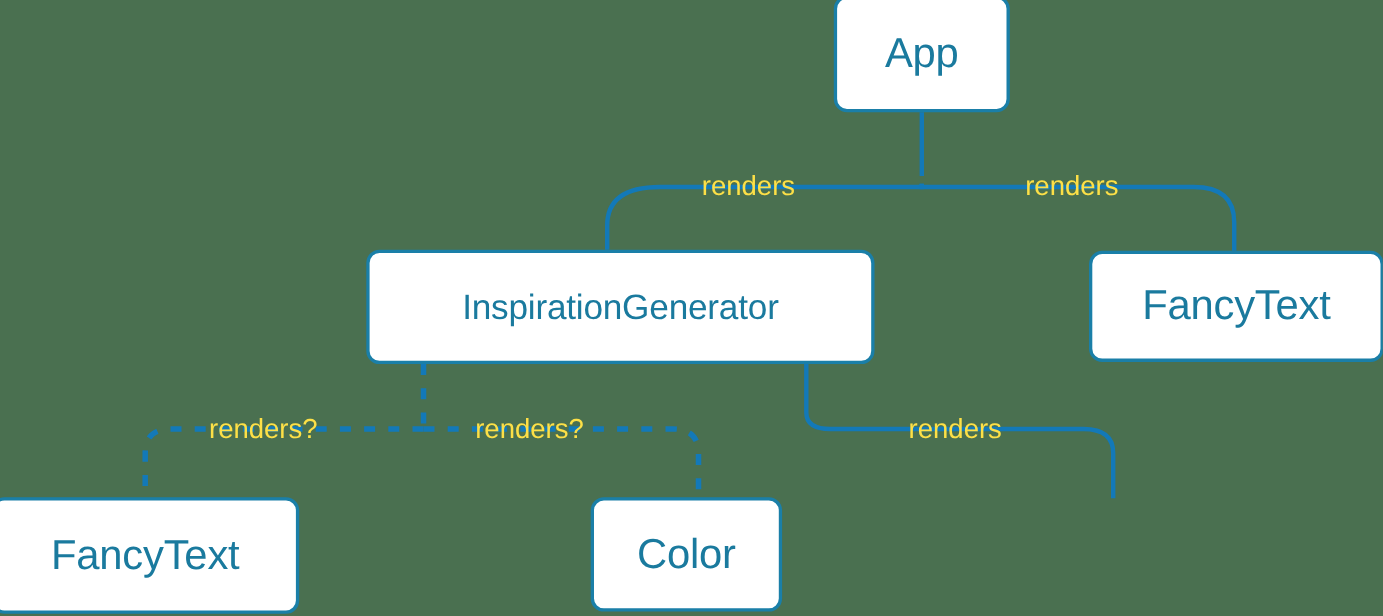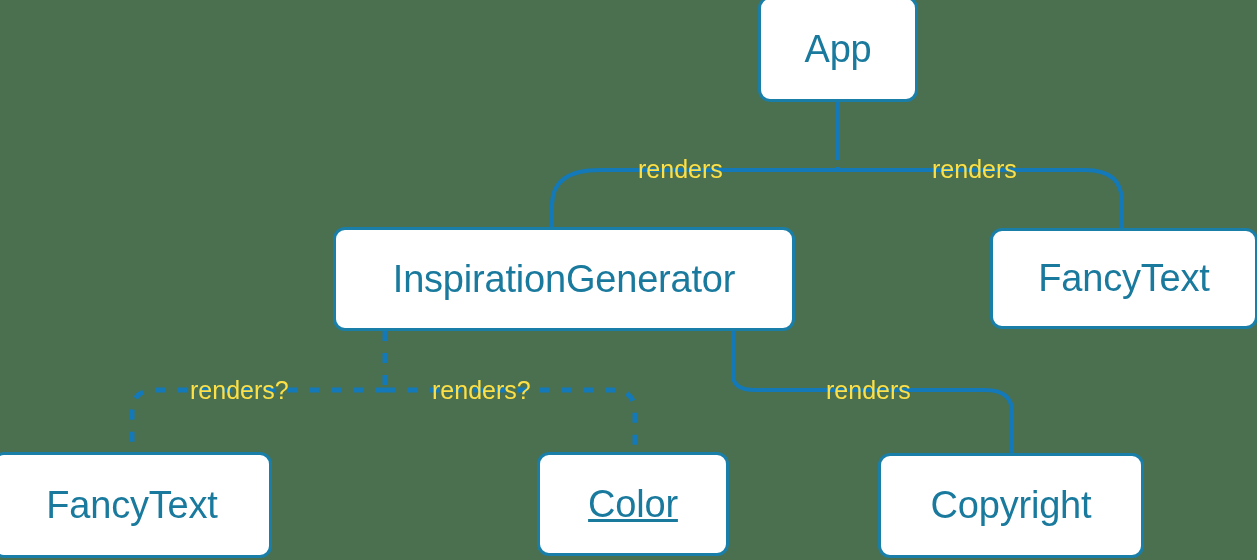--- a/index.html
+++ b/index.html
@@ -48,29 +48,29 @@
     font-size: 25px;
     white-space: nowrap;
     z-index: 3;
     background: transparent;
   }
   
   #node-app        { left: 758px; top: -4px;  width: 160px; height: 106px; }
   #node-app .node-label { font-size: 38px; }
 
   #node-inspiration{ left: 333px; top: 227px; width: 462px; height: 104px; }
-  #node-inspiration .node-label { font-size: 38px; }
+  #node-inspiration .node-label { font-size: 32px; }
 
   #node-fancytext-right { left: 990px; top: 228px; width: 268px; height: 101px; }
   #node-fancytext-right .node-label { font-size: 38px; }
 
   #node-fancytext-left  { left: -8px;  top: 452px; width: 280px; height: 106px; }
   #node-fancytext-left .node-label { font-size: 38px; }
 
-  #node-color      { left: 537px; top: 452px; width: 192px; height: 104px; text-decoration: underline; }
+  #node-color      { left: 537px; top: 452px; width: 174px; height: 104px; }
   #node-color .node-label { font-size: 38px; }
 
   #node-copyright  { left: 878px; top: 453px; width: 266px; height: 105px; }
   #node-copyright .node-label { font-size: 38px; }
 </style>
 </head>
 <body>
 
 <div id="diagram">
 
@@ -114,17 +114,14 @@
   </div>
 
   <div class="node" id="node-fancytext-left">
     <span class="node-label">FancyText</span>
   </div>
 
   <div class="node" id="node-color">
     <span class="node-label">Color</span>
   </div>
 
-  <div class="node" id="node-copyright">
-    <span class="node-label">Copyright</span>
-  </div>
 
 </div>
 
 </body></html>

